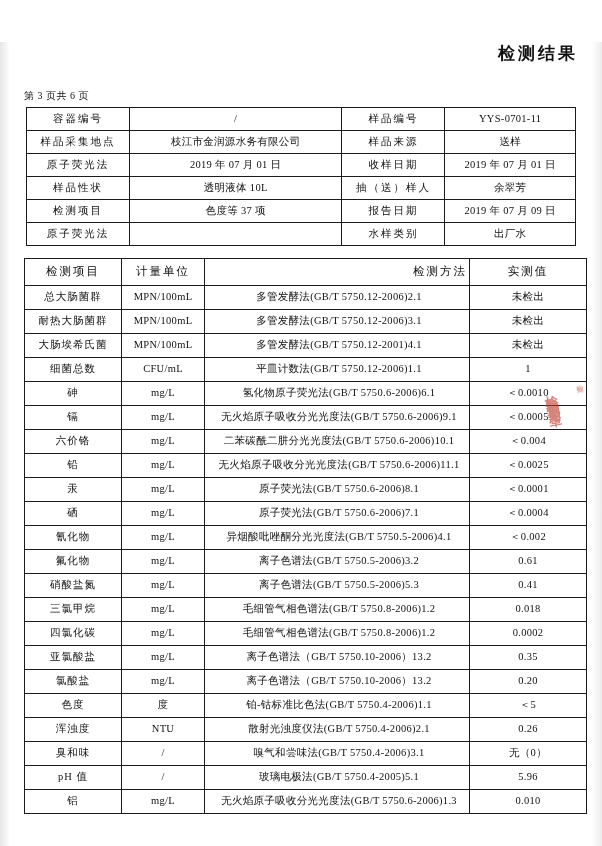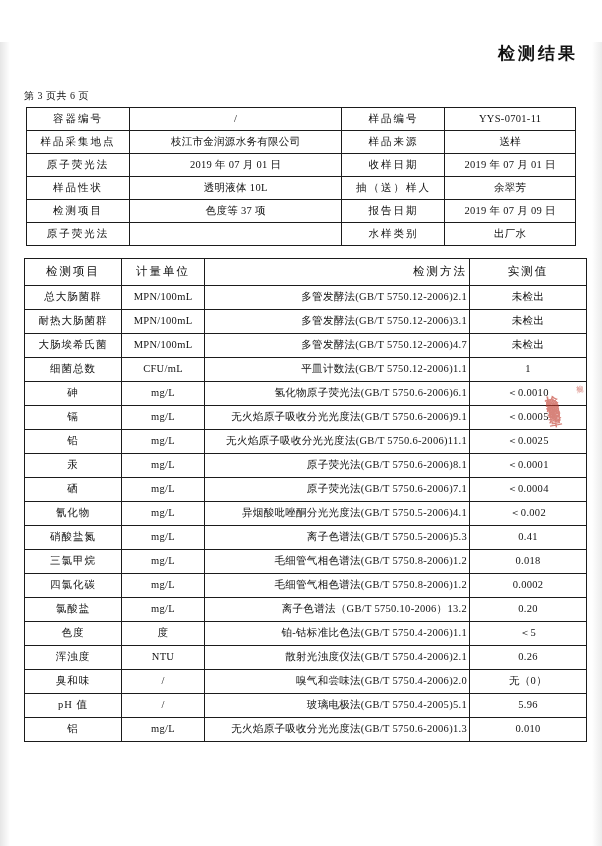--- a/index.html
+++ b/index.html
@@ -70,21 +70,21 @@
     letter-spacing: 2px;
   }
   .hdr-val2 {
     width: 118px;
   }
   table.main-table {
     margin-top: 12px;
   }
   .main-table .col-item { width: 92px; letter-spacing: 1px; }
   .main-table .col-unit { width: 78px; }
-  .main-table .col-method { width: 262px; text-align: right; padding-left: 6px; }
+  .main-table .col-method { width: 262px; text-align: center; padding-left: 6px; }
   .main-table .col-value { width: 112px; text-align: center; }
   .main-table tr.head td {
     height: 26px;
     font-size: 11.5px;
     letter-spacing: 2px;
     text-align: center;
   }
   .main-table tr.head td.col-method { text-align: right; padding-left: 0; }
   .main-table td {
     height: 23px;
@@ -196,21 +196,21 @@
         </tr>
         <tr>
           <td class="col-item">耐热大肠菌群</td>
           <td class="col-unit">MPN/100mL</td>
           <td class="col-method">多管发酵法(GB/T 5750.12-2006)3.1</td>
           <td class="col-value">未检出</td>
         </tr>
         <tr>
           <td class="col-item">大肠埃希氏菌</td>
           <td class="col-unit">MPN/100mL</td>
-          <td class="col-method">多管发酵法(GB/T 5750.12-2006)4.7</td>
+          <td class="col-method">多管发酵法(GB/T 5750.12-2001)4.1</td>
           <td class="col-value">未检出</td>
         </tr>
         <tr>
           <td class="col-item">细菌总数</td>
           <td class="col-unit">CFU/mL</td>
           <td class="col-method">平皿计数法(GB/T 5750.12-2006)1.1</td>
           <td class="col-value">1</td>
         </tr>
         <tr>
           <td class="col-item">砷</td>
@@ -218,20 +218,26 @@
           <td class="col-method">氢化物原子荧光法(GB/T 5750.6-2006)6.1</td>
           <td class="col-value">＜0.0010</td>
         </tr>
         <tr>
           <td class="col-item">镉</td>
           <td class="col-unit">mg/L</td>
           <td class="col-method">无火焰原子吸收分光光度法(GB/T 5750.6-2006)9.1</td>
           <td class="col-value">＜0.0005</td>
         </tr>
         <tr>
+          <td class="col-item">六价铬</td>
+          <td class="col-unit">mg/L</td>
+          <td class="col-method">二苯碳酰二肼分光光度法(GB/T 5750.6-2006)10.1</td>
+          <td class="col-value">＜0.004</td>
+        </tr>
+        <tr>
           <td class="col-item">铅</td>
           <td class="col-unit">mg/L</td>
           <td class="col-method">无火焰原子吸收分光光度法(GB/T 5750.6-2006)11.1</td>
           <td class="col-value">＜0.0025</td>
         </tr>
         <tr>
           <td class="col-item">汞</td>
           <td class="col-unit">mg/L</td>
           <td class="col-method">原子荧光法(GB/T 5750.6-2006)8.1</td>
           <td class="col-value">＜0.0001</td>
@@ -242,36 +248,48 @@
           <td class="col-method">原子荧光法(GB/T 5750.6-2006)7.1</td>
           <td class="col-value">＜0.0004</td>
         </tr>
         <tr>
           <td class="col-item">氰化物</td>
           <td class="col-unit">mg/L</td>
           <td class="col-method">异烟酸吡唑酮分光光度法(GB/T 5750.5-2006)4.1</td>
           <td class="col-value">＜0.002</td>
         </tr>
         <tr>
+          <td class="col-item">氟化物</td>
+          <td class="col-unit">mg/L</td>
+          <td class="col-method">离子色谱法(GB/T 5750.5-2006)3.2</td>
+          <td class="col-value">0.61</td>
+        </tr>
+        <tr>
           <td class="col-item">硝酸盐氮</td>
           <td class="col-unit">mg/L</td>
           <td class="col-method">离子色谱法(GB/T 5750.5-2006)5.3</td>
           <td class="col-value">0.41</td>
         </tr>
         <tr>
           <td class="col-item">三氯甲烷</td>
           <td class="col-unit">mg/L</td>
           <td class="col-method">毛细管气相色谱法(GB/T 5750.8-2006)1.2</td>
           <td class="col-value">0.018</td>
         </tr>
         <tr>
           <td class="col-item">四氯化碳</td>
           <td class="col-unit">mg/L</td>
           <td class="col-method">毛细管气相色谱法(GB/T 5750.8-2006)1.2</td>
           <td class="col-value">0.0002</td>
+        </tr>
+        <tr>
+          <td class="col-item">亚氯酸盐</td>
+          <td class="col-unit">mg/L</td>
+          <td class="col-method">离子色谱法（GB/T 5750.10-2006）13.2</td>
+          <td class="col-value">0.35</td>
         </tr>
         <tr>
           <td class="col-item">氯酸盐</td>
           <td class="col-unit">mg/L</td>
           <td class="col-method">离子色谱法（GB/T 5750.10-2006）13.2</td>
           <td class="col-value">0.20</td>
         </tr>
         <tr>
           <td class="col-item">色度</td>
           <td class="col-unit">度</td>
@@ -280,21 +298,21 @@
         </tr>
         <tr>
           <td class="col-item">浑浊度</td>
           <td class="col-unit">NTU</td>
           <td class="col-method">散射光浊度仪法(GB/T 5750.4-2006)2.1</td>
           <td class="col-value">0.26</td>
         </tr>
         <tr>
           <td class="col-item">臭和味</td>
           <td class="col-unit">/</td>
-          <td class="col-method">嗅气和尝味法(GB/T 5750.4-2006)2.0</td>
+          <td class="col-method">嗅气和尝味法(GB/T 5750.4-2006)3.1</td>
           <td class="col-value">无（0）</td>
         </tr>
         <tr>
           <td class="col-item">pH 值</td>
           <td class="col-unit">/</td>
           <td class="col-method">玻璃电极法(GB/T 5750.4-2005)5.1</td>
           <td class="col-value">5.96</td>
         </tr>
         <tr>
           <td class="col-item">铝</td>

